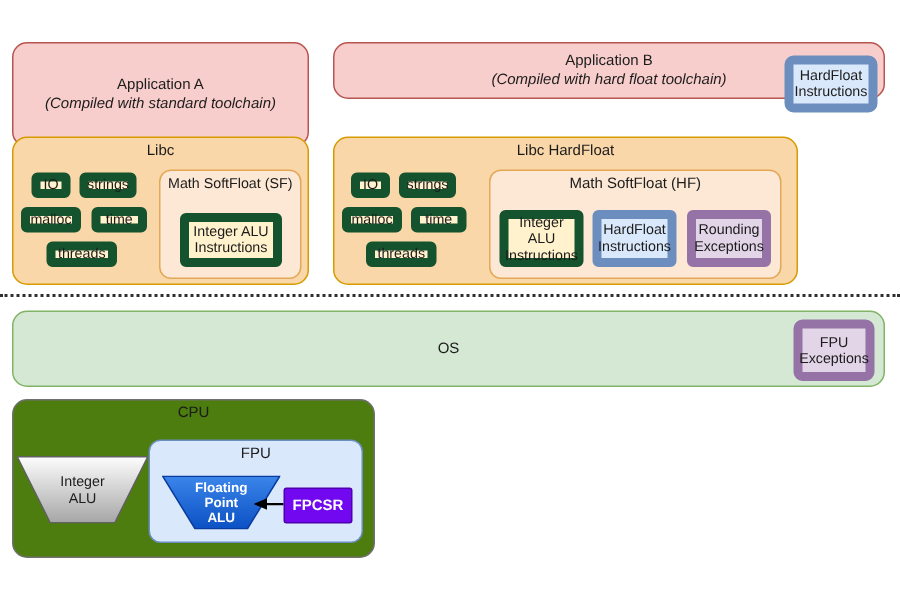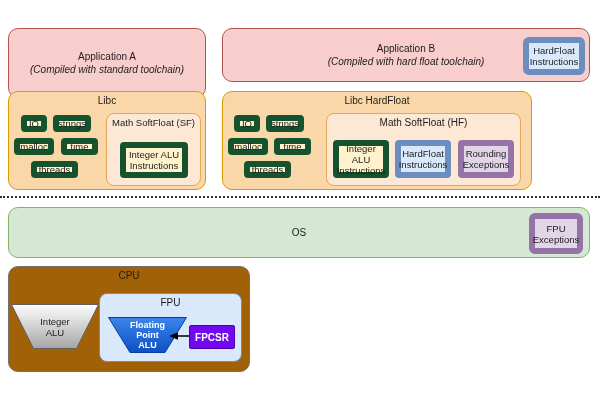--- a/index.html
+++ b/index.html
@@ -15,42 +15,42 @@
   .math{position:absolute;box-sizing:border-box;background:#fce8d4;border:1px solid #e3a857;border-radius:8px;}
   .boxtitle{position:absolute;top:3px;left:0;right:0;text-align:center;font-size:10px;line-height:12px;}
   .chip{position:absolute;box-sizing:border-box;background:#fff2cc;border:6px solid #14532d;border-radius:4px;
         display:flex;align-items:center;justify-content:center;font-size:9.5px;line-height:11px;color:#1c1c1c;}
   .chip.blue{background:#dae8fc;border-color:#6c8ebf;}
   .chip.purple{background:#e1d5e7;border-color:#9673a6;}
   .chip.r6{border-radius:6px;}
   .ml{white-space:pre-line;text-align:center;}
   .dotted{position:absolute;left:0;top:196px;width:600px;height:0;border-top:2px dotted #2f2f2f;}
   .os{background:#d5e8d4;border-color:#82b366;display:flex;align-items:center;justify-content:center;font-size:10px;}
-  .cpu{background:#a16207;border-color:#707070;}
+  .cpu{background:#4d7c0f;border-color:#707070;}
   .fpu{position:absolute;box-sizing:border-box;background:#dae8fc;border:1px solid #6c8ebf;border-radius:8px;}
   .trap{position:absolute;}
   .trap svg{position:absolute;left:0;top:0;}
   .trap-label{position:absolute;left:0;right:0;top:0;bottom:0;display:flex;align-items:center;justify-content:center;
               font-size:9.5px;line-height:11px;}
   .trap-label.white{color:#ffffff;font-weight:bold;font-size:9px;line-height:10px;}
   .fpcsr{position:absolute;box-sizing:border-box;background:#7208f0;border:1px solid #4f00ad;border-radius:2px;
          display:flex;align-items:center;justify-content:center;color:#fff;font-weight:bold;font-size:10px;}
   .abs{position:absolute;}
 </style>
 </head>
 <body>
 
 <div class="canvas">
 
   <div class="node app" style="left:8px;top:28px;width:198px;height:70px;">
     <div class="t1">Application A</div>
     <div class="t2">(Compiled with standard toolchain)</div>
   </div>
 
-  <div class="node app" style="left:222px;top:28px;width:368px;height:54px;">
+  <div class="node app" style="left:222px;top:28px;width:368px;height:38px;">
     <div class="t1">Application B</div>
     <div class="t2">(Compiled with hard float toolchain)</div>
     <div class="chip blue r6 ml" style="left:300px;top:8px;width:62px;height:38px;">HardFloat
 Instructions</div>
   </div>
 
   <div class="node orange" style="left:8px;top:91px;width:198px;height:99px;">
     <div class="boxtitle">Libc</div>
     <div class="chip" style="left:12px;top:23px;width:26px;height:17px;">IO</div>
     <div class="chip" style="left:44px;top:23px;width:38px;height:17px;">strings</div>

